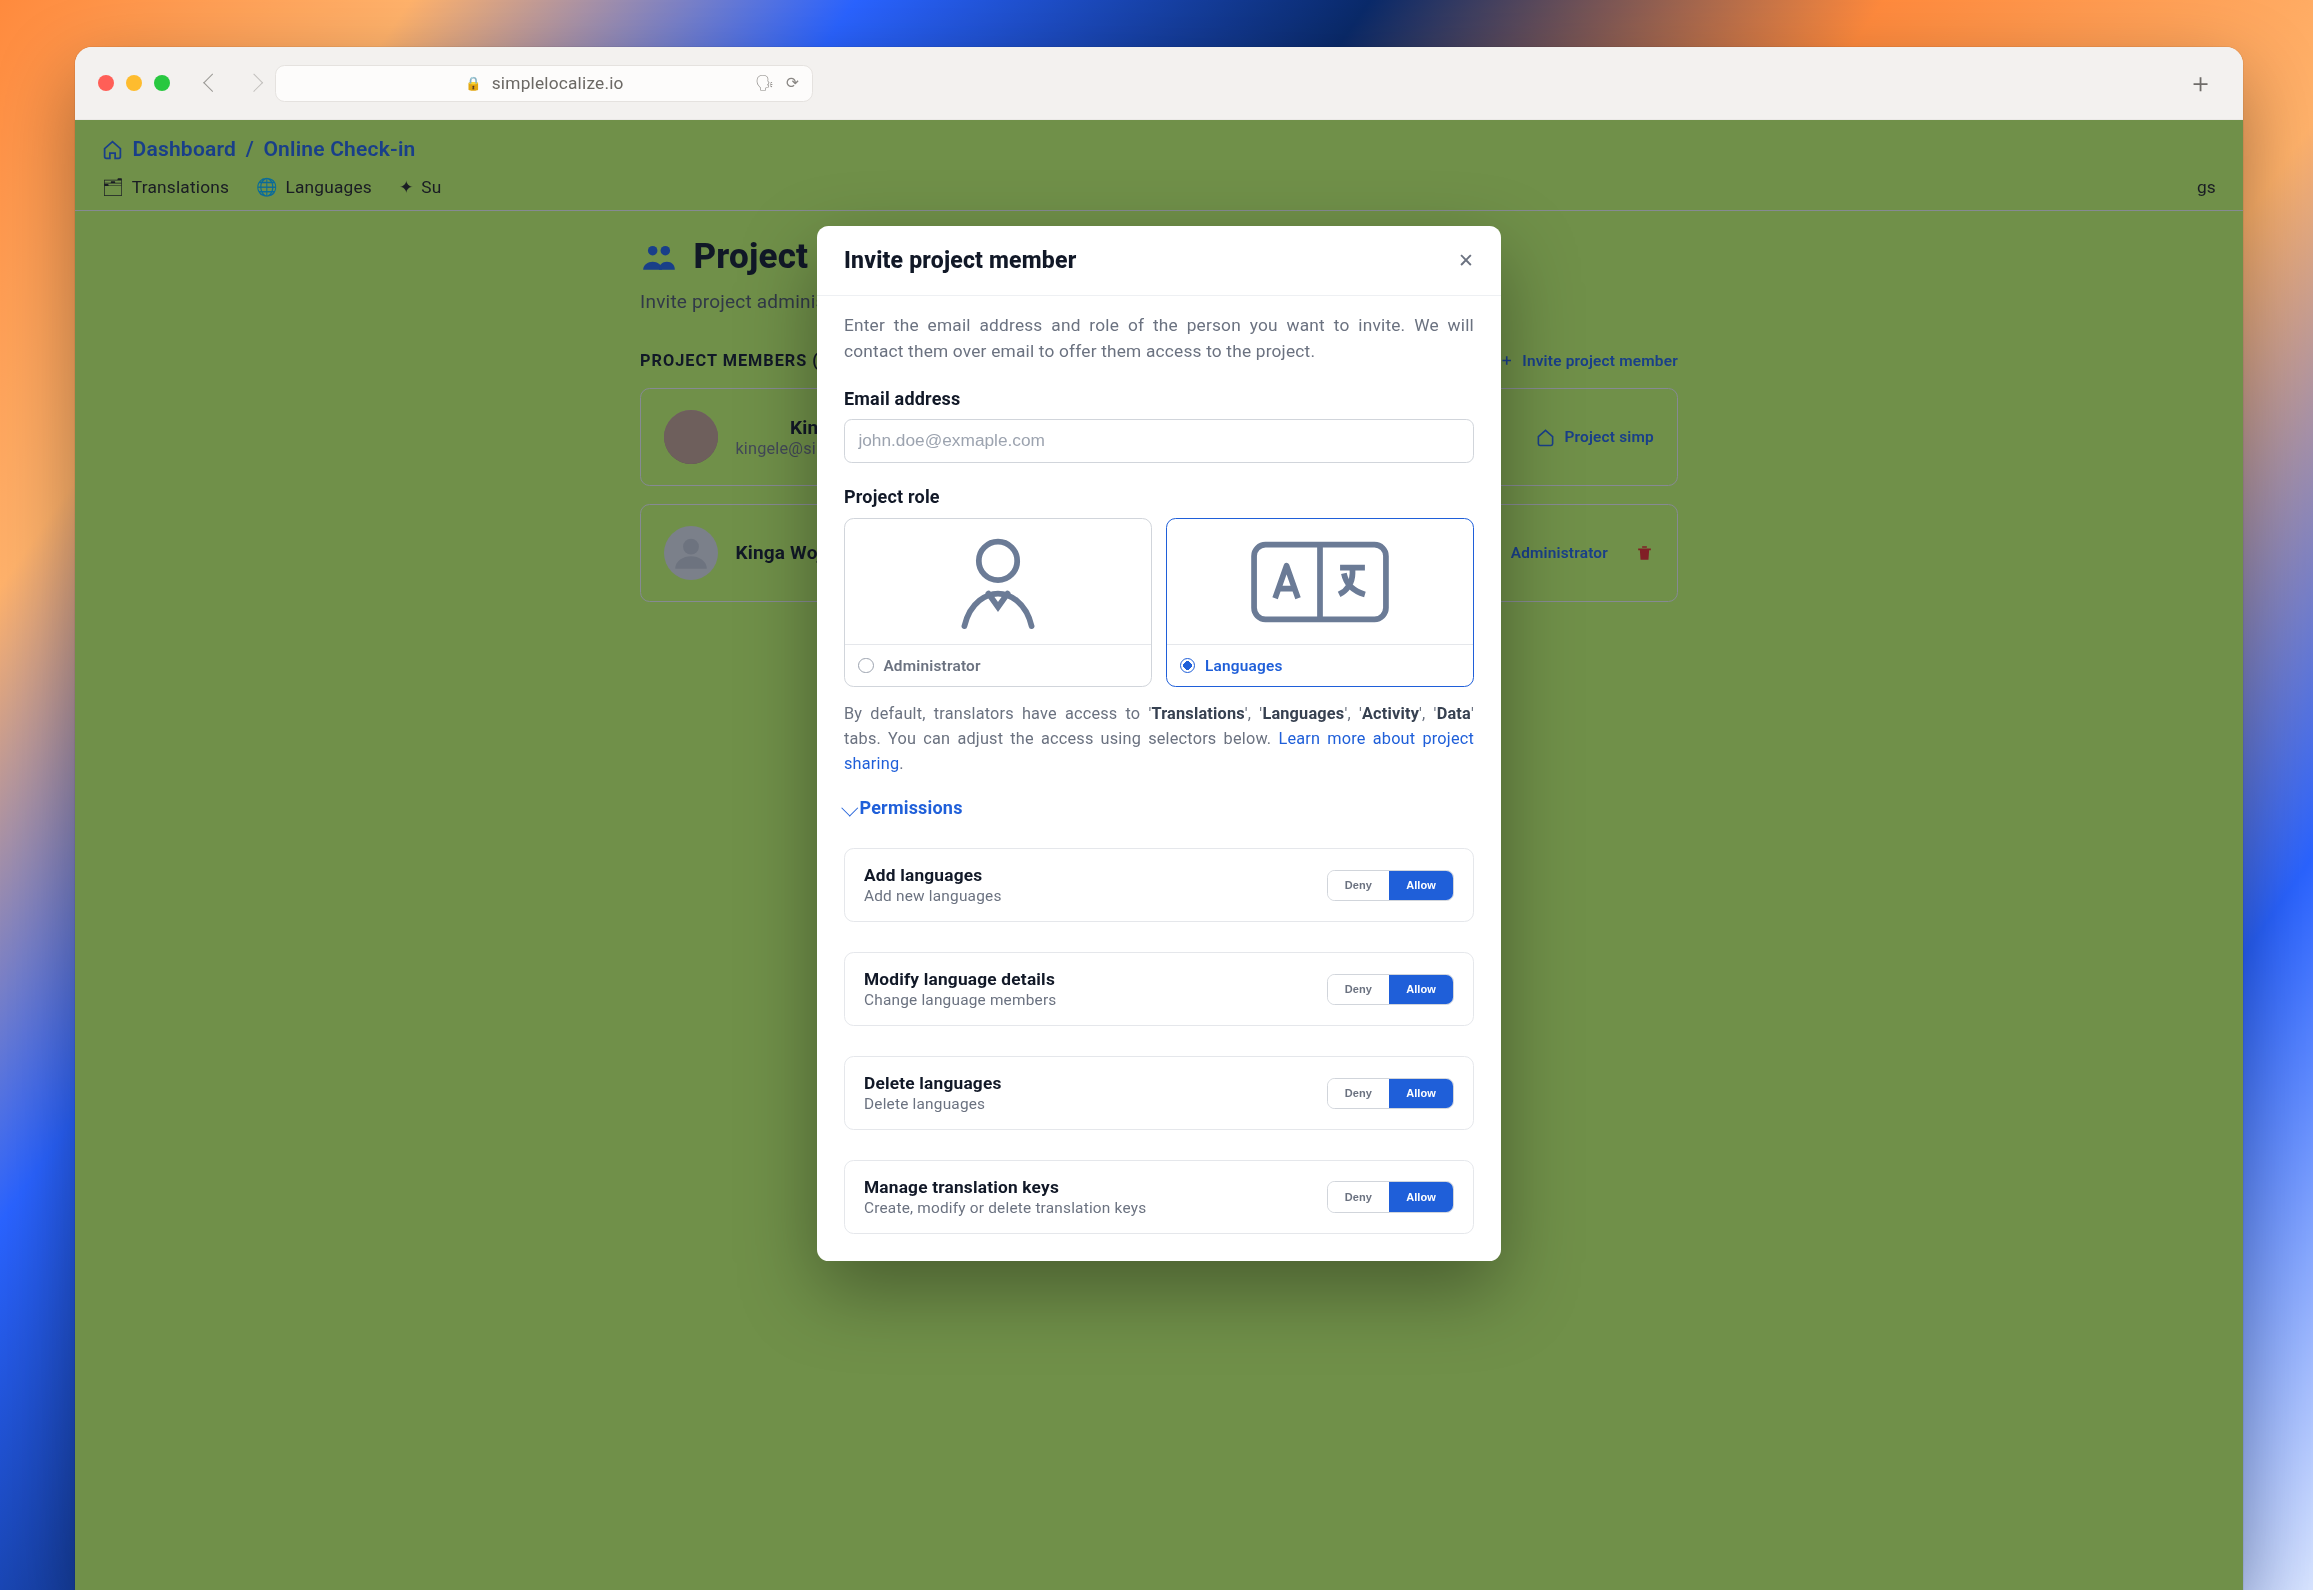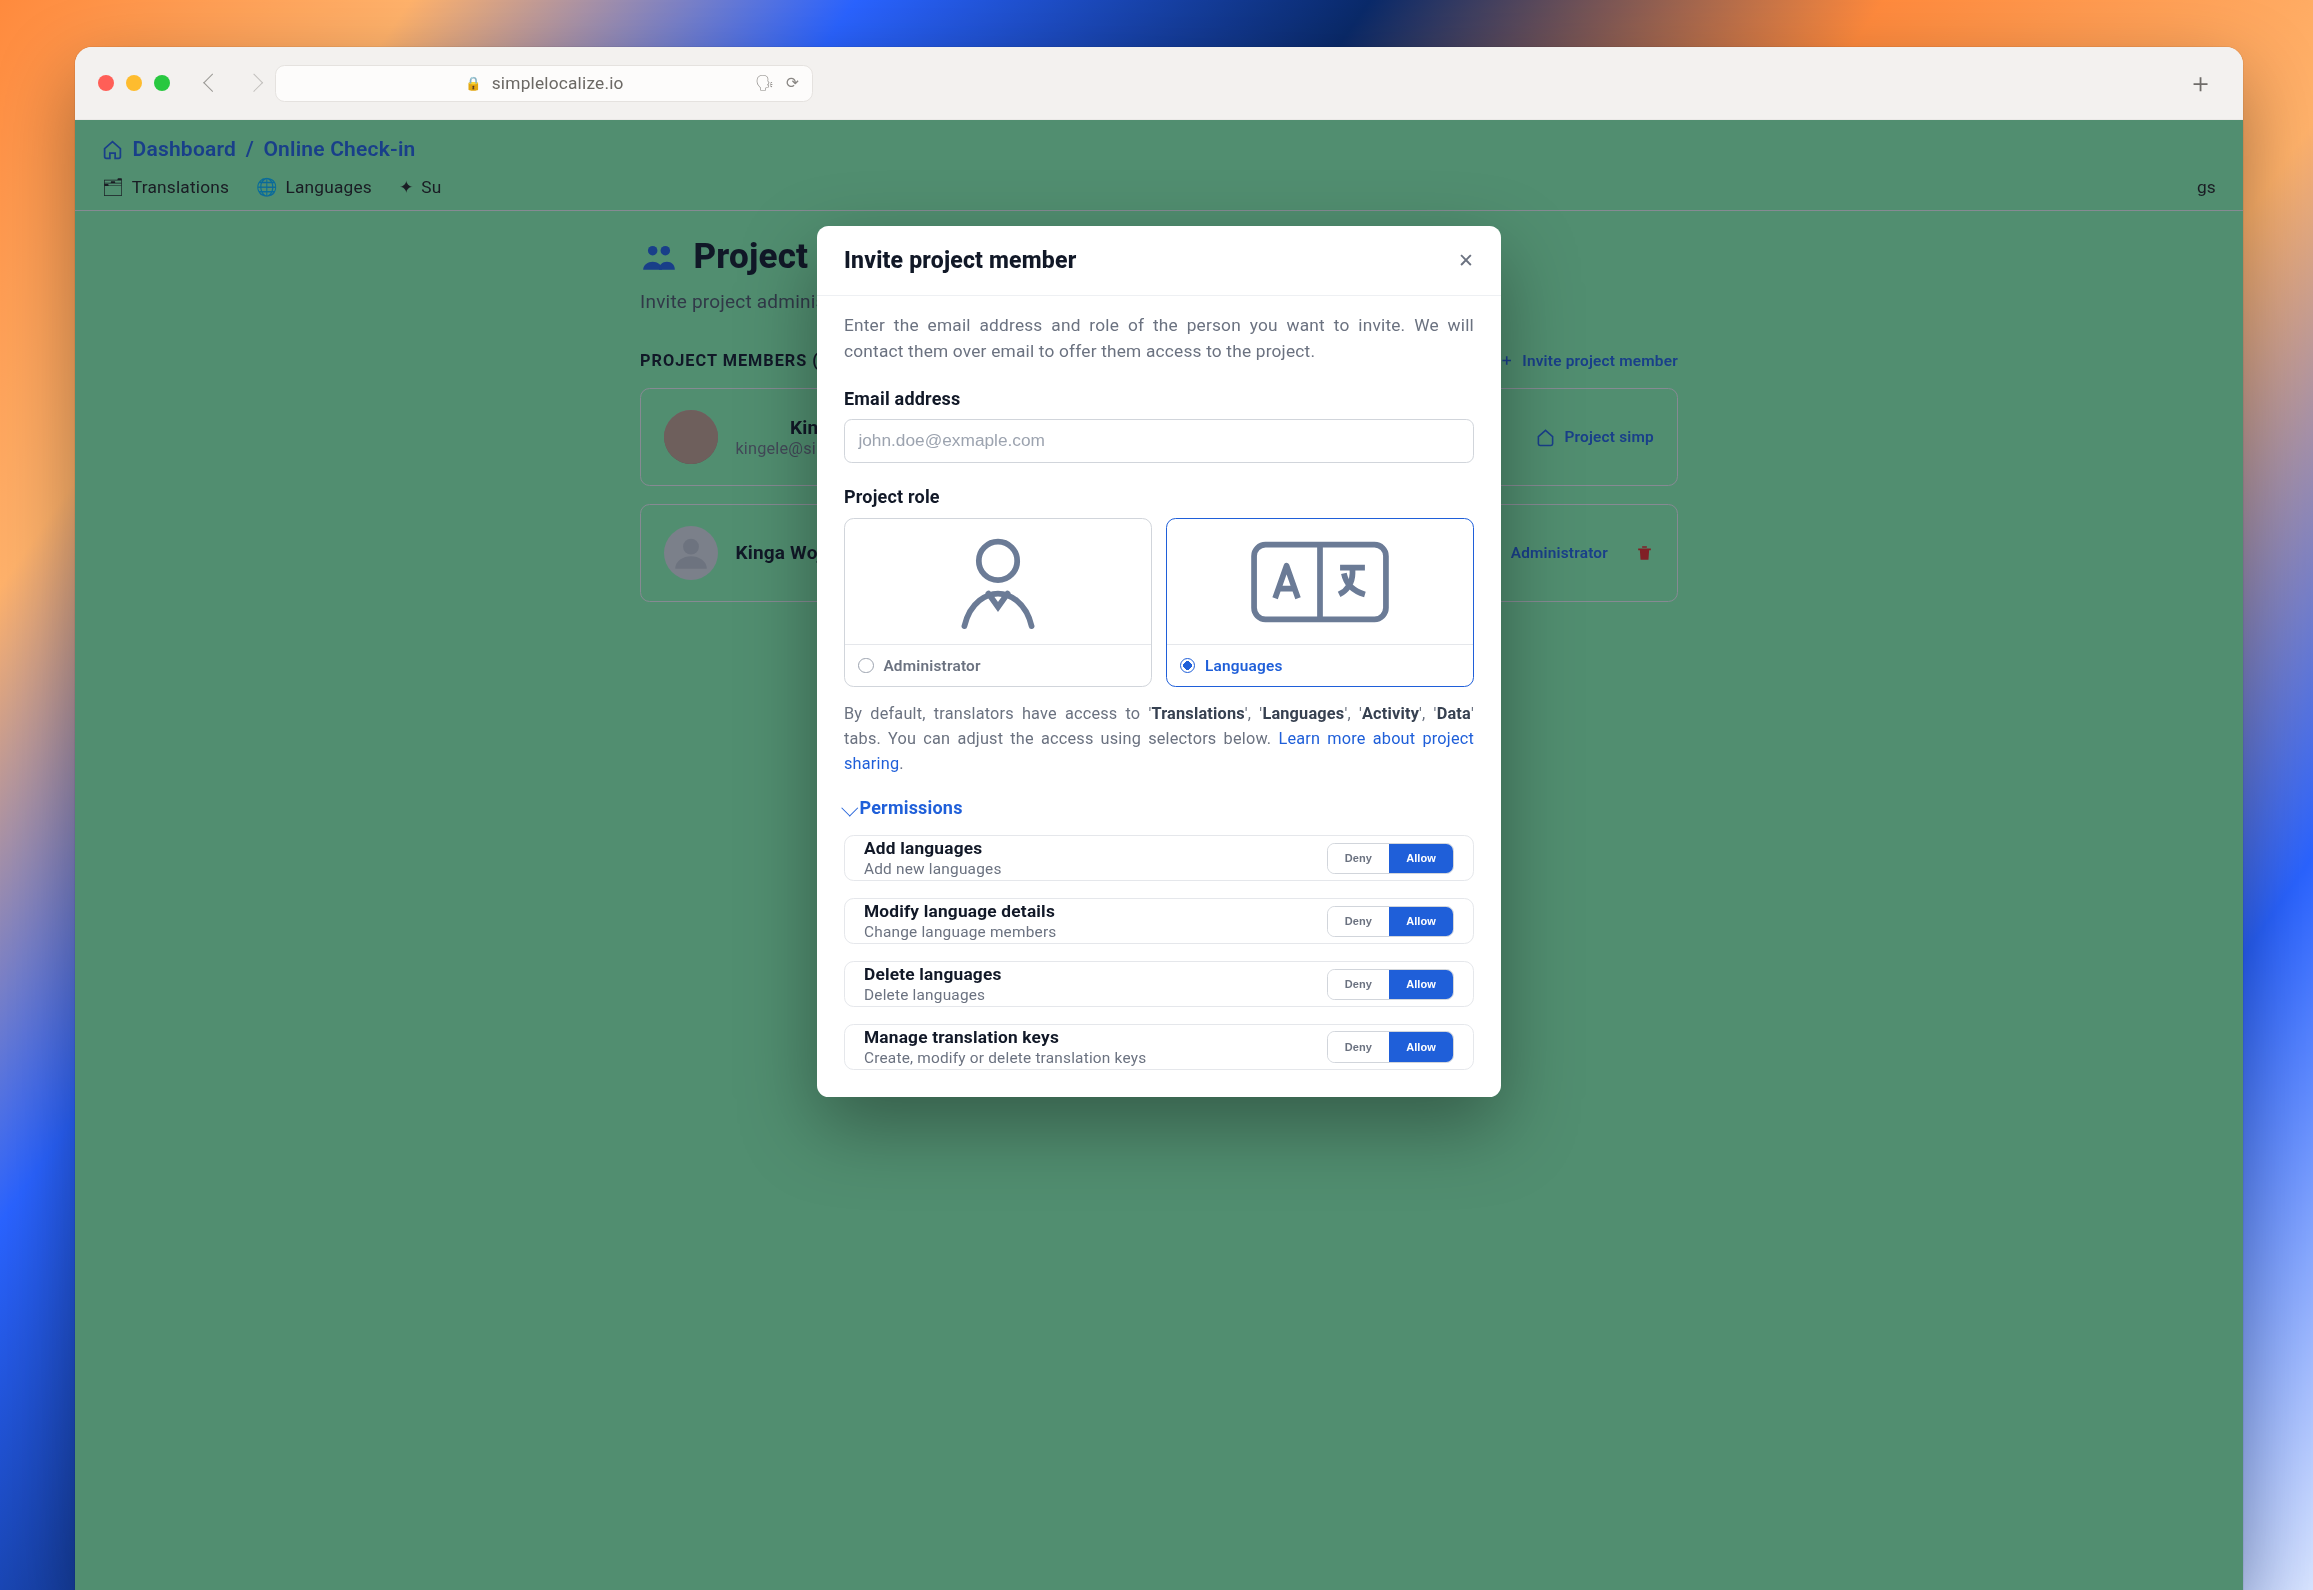--- a/index.html
+++ b/index.html
@@ -55,21 +55,21 @@
     color:#6b6864;
     font-size:17.3px;
     position:relative;
   }
   .addr .lock { font-size:13.4px; color:#8a8784; }
   .addr .reload { position:absolute; right:13.4px; display:flex; gap:11.5px; color:#8a8784; font-size:15.4px;}
   .flex-spacer{flex:1;}
   .plus { font-size:27px; color:#6f6c69; font-weight:300; margin-right:5.8px;}
 
   
-  .app { position:relative; flex:1; background:#86efac; overflow:hidden; }
+  .app { position:relative; flex:1; background:#bef264; overflow:hidden; }
   .breadcrumb {
     display:flex; align-items:center; gap:9.6px;
     padding: 17.3px 27px 7.7px;
     color:#1f5fd9;
     font-size:21px;
     font-weight:600;
   }
   .breadcrumb .home-icon{color:#1f5fd9;}
   .crumb-sep{color:#1f5fd9;}
   .tabs { display:flex; gap:27px; padding: 7.7px 27px 13.4px; color:#333; font-size:17.3px; border-bottom:1px solid #e5e7eb;}
@@ -127,21 +127,21 @@
   .radio{ width:15.4px; height:15.4px; border-radius:50%; border:1.9px solid #9ca3af; display:inline-block;}
   .radio.on{ border-color:#1f5fd9; background: radial-gradient(circle, #1f5fd9 0 45%, #fff 46% 100%);}
   .role .rl-admin{ color:#6b7280;}
   .role.selected .rl-name{ color:#1f5fd9;}
   .role-note{ margin-top:13.4px; font-size:16.3px; line-height:1.55; text-align:justify;}
   .role-note b{ color:#374151; font-weight:700;}
   .learn{ color:#1f5fd9; }
   .perms-hd{ margin-top:21px; display:flex; align-items:center; gap:4px; color:#1f5fd9; font-weight:700; font-size:18px;}
   .chev-dn{ width:11.5px; height:11.5px; border-right:1.9px solid #1f5fd9; border-bottom:1.9px solid #1f5fd9; transform:rotate(45deg);}
   .perm{
-    border:1px solid #e5e7eb; border-radius:9.6px; padding:2px 19px; margin-top:17px;
+    border:1px solid #e5e7eb; border-radius:9.6px; padding:16px 19px; margin-top:30px;
     display:flex; align-items:center; gap:13.4px;
   }
   .perm .pt{ font-weight:700; color:#111827; font-size:17.3px;}
   .perm .pd{ color:#6b7280; font-size:15.4px; margin-top:1.9px;}
   .perm .seg{ margin-left:auto; display:flex; border:1px solid #d1d5db; border-radius:7.7px; overflow:hidden;}
   .seg button{ border:0; background:#fff; color:#6b7280; font-weight:600; padding:8.6px 17.3px; font-size:11px;}
   .seg button.allow{ background:#1f5fd9; color:#fff;}
   svg{ display:block; }
 </style>
 </head>

